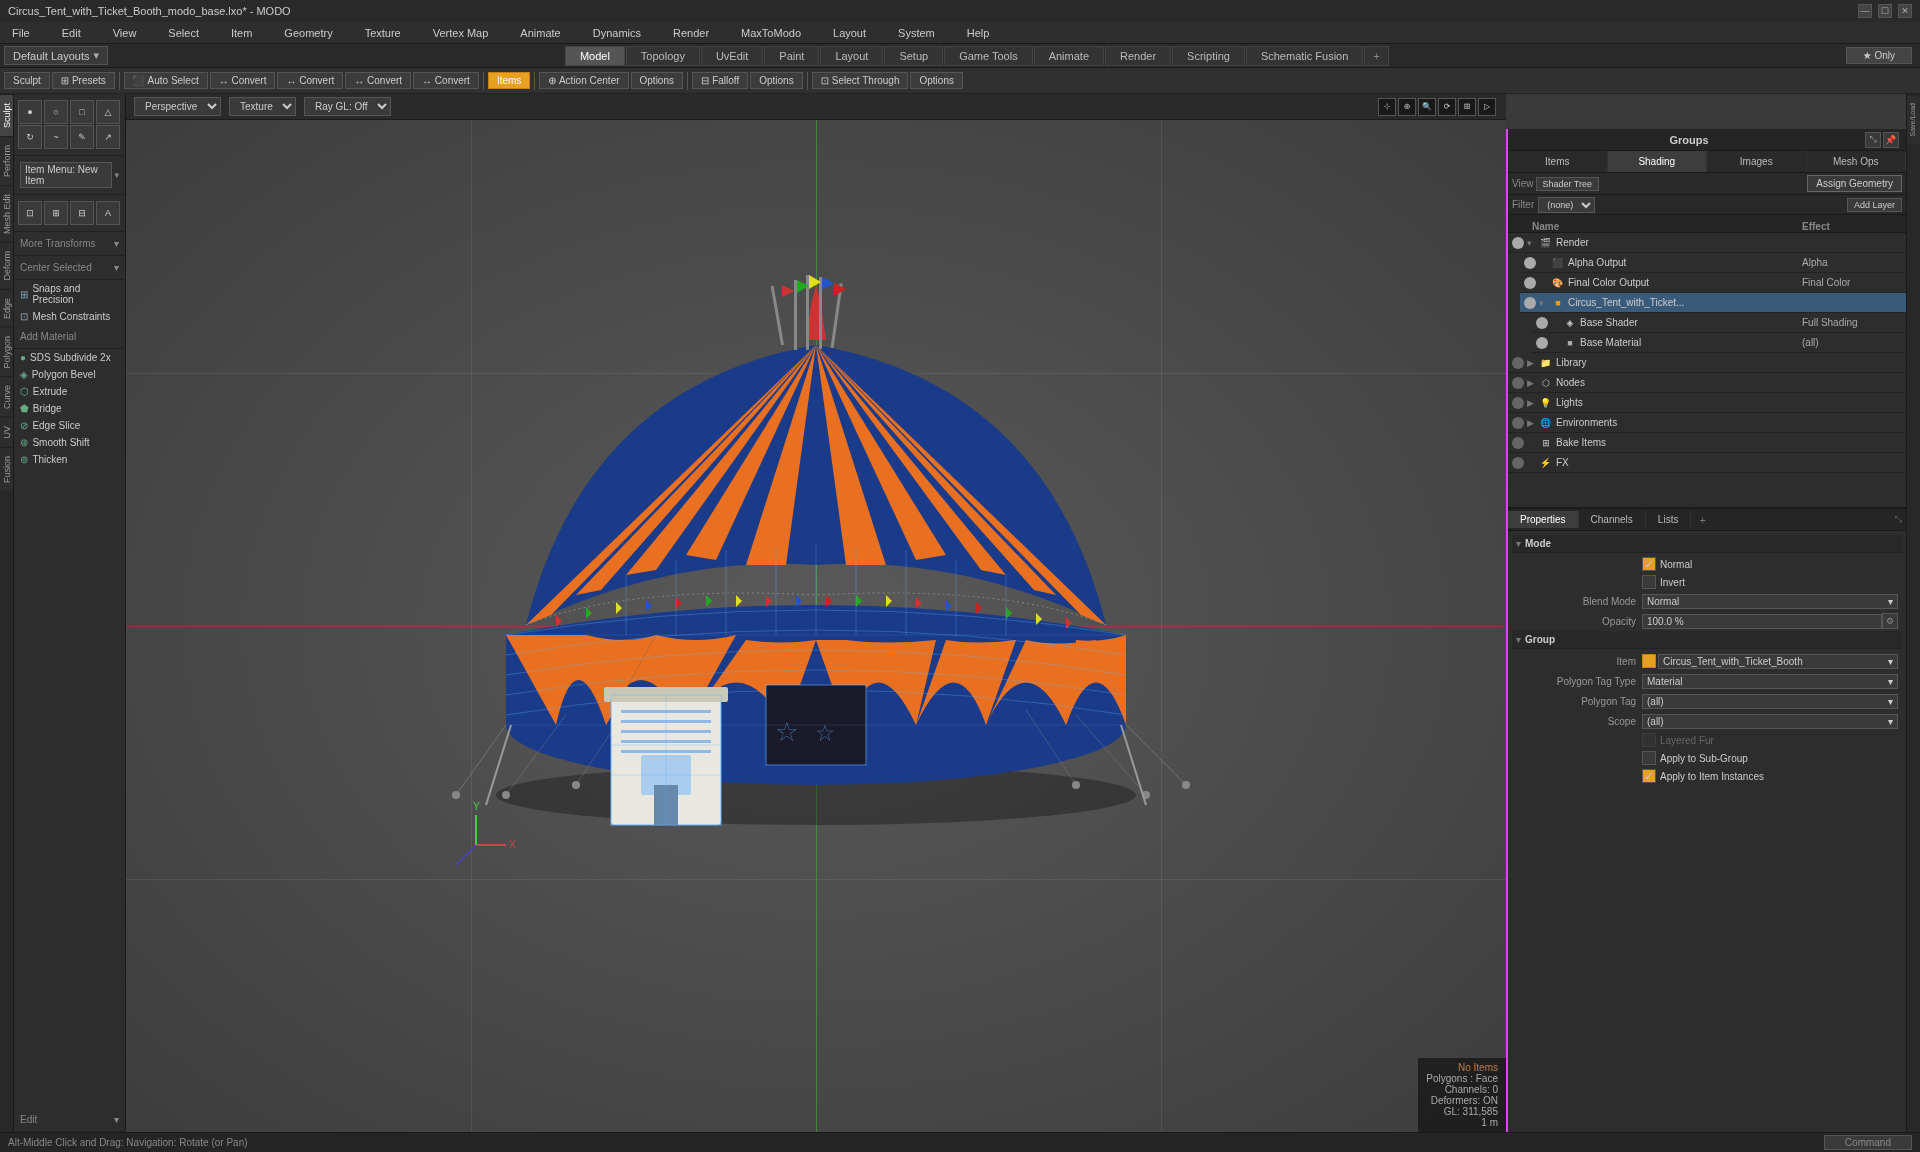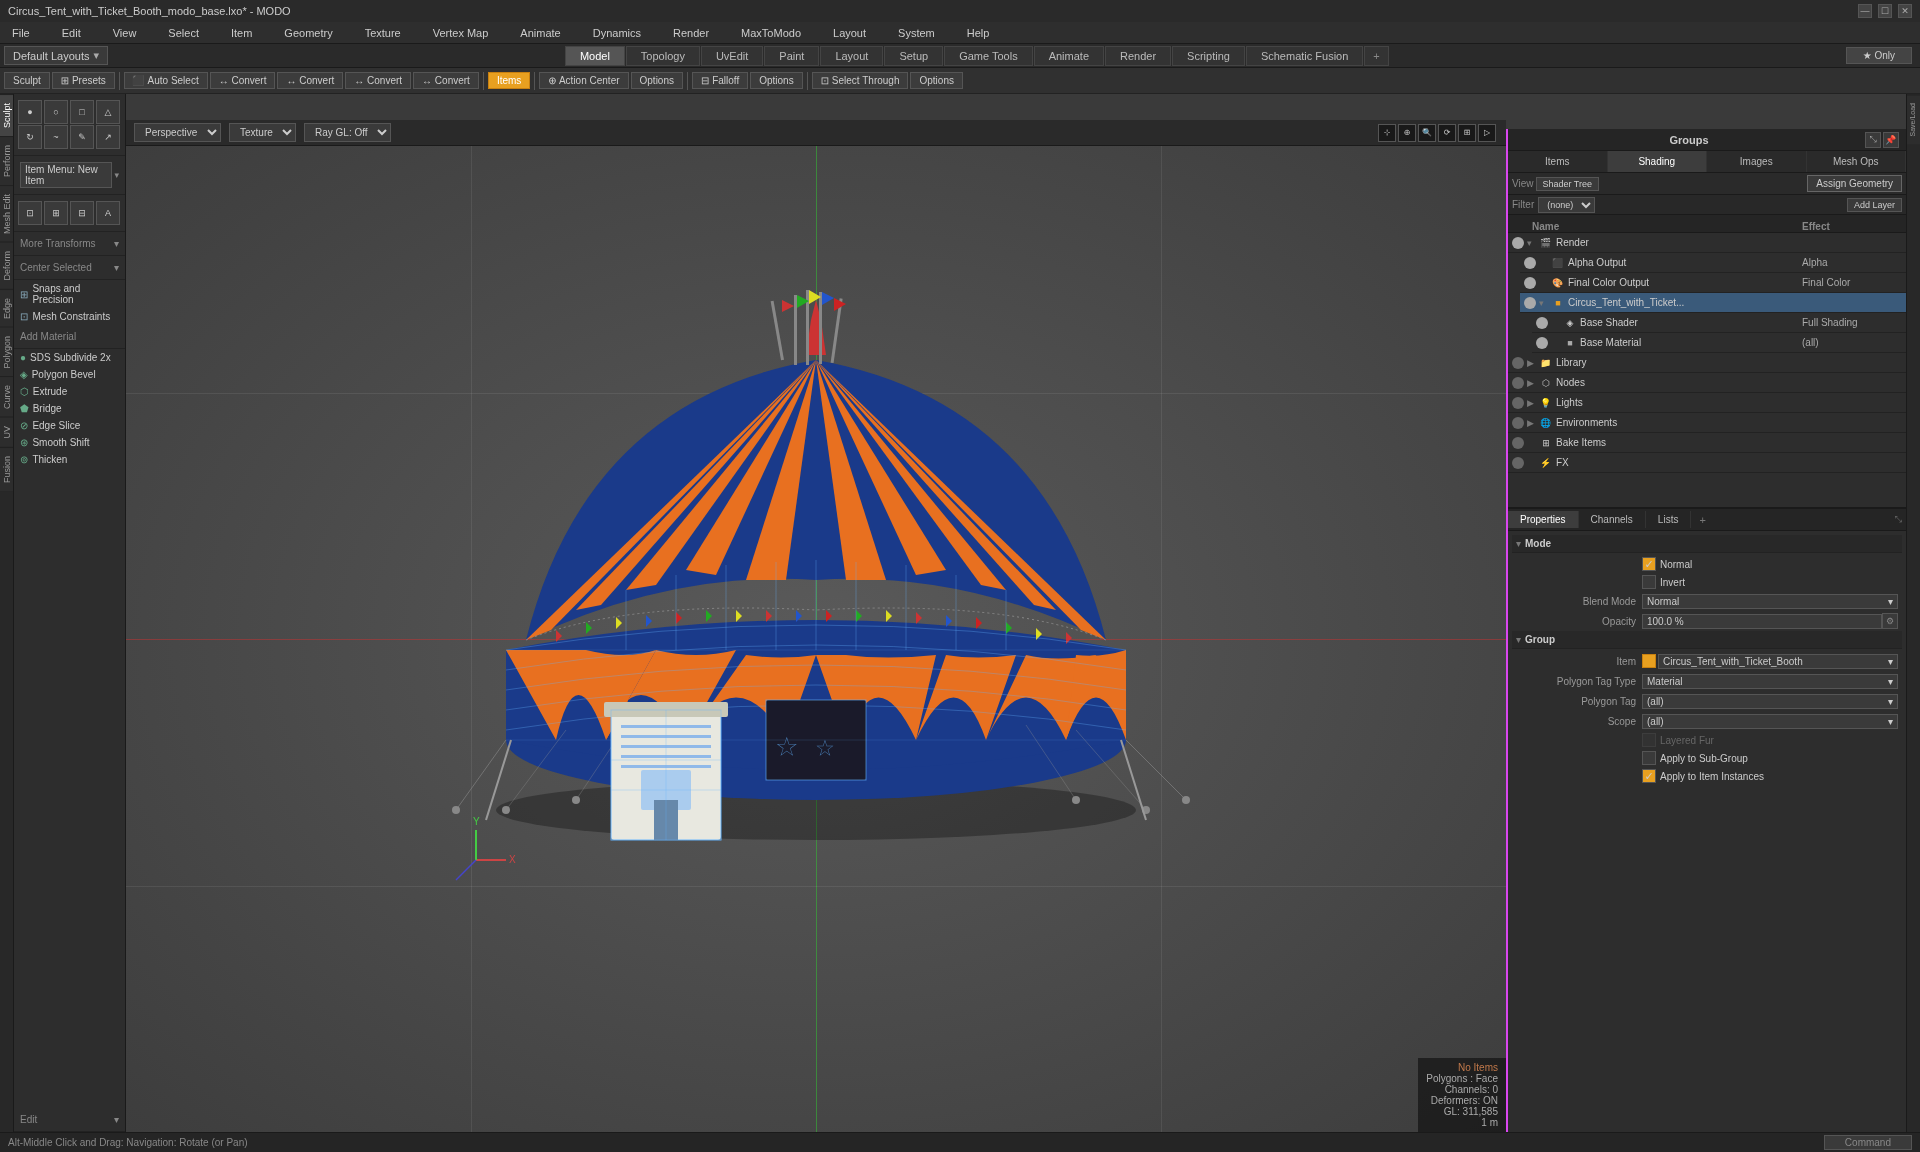--- a/index.html
+++ b/index.html
@@ -39,21 +39,21 @@
     .tool-list-item { padding: 3px 6px; font-size: 10px; color: #ccc; cursor: pointer; display: flex; align-items: center; gap: 4px; }
     .dropdown-row { display: flex; align-items: center; padding: 2px 4px; gap: 2px; }
     .dropdown-small { background: #3a3a3a; border: 1px solid #555; color: #ccc; font-size: 10px; padding: 1px 4px; flex: 1; cursor: pointer; }
 
     
     #side-tabs-left { width: 14px; background: #282828; display: flex; flex-direction: column; border-right: 1px solid #1a1a1a; }
     .side-tab-v { writing-mode: vertical-rl; transform: rotate(180deg); padding: 8px 2px; font-size: 9px; color: #999; cursor: pointer; background: #2d2d2d; border-bottom: 1px solid #222; text-align: center; }
     .side-tab-v.active { background: #444; color: #fff; }
 
     
-    #viewport { flex: 1; background: #4a4a4a; position: relative; overflow: hidden; margin-top: 26px; }
+    #viewport { flex: 1; background: #4a4a4a; position: relative; overflow: hidden; }
     #viewport-header { height: 26px; background: #2a2a2a; display: flex; align-items: center; padding: 0 8px; gap: 8px; border-bottom: 1px solid #1a1a1a; }
     .vp-dropdown { background: #3a3a3a; border: 1px solid #555; color: #ccc; font-size: 10px; padding: 2px 6px; cursor: pointer; }
     #viewport-canvas { width: 100%; height: calc(100% - 26px); position: relative; background: radial-gradient(ellipse at center, #5a5a5a 0%, #3d3d3d 100%); }
 
     
     .grid-line-h { position: absolute; background: rgba(255,255,255,0.08); height: 1px; left: 0; right: 0; }
     .grid-line-v { position: absolute; background: rgba(255,255,255,0.08); width: 1px; top: 0; bottom: 0; }
     .axis-line-h { position: absolute; background: rgba(200,50,50,0.5); height: 1px; left: 0; right: 0; top: 50%; }
     .axis-line-v { position: absolute; background: rgba(50,200,50,0.5); width: 1px; top: 0; bottom: 0; left: 50%; }
 

